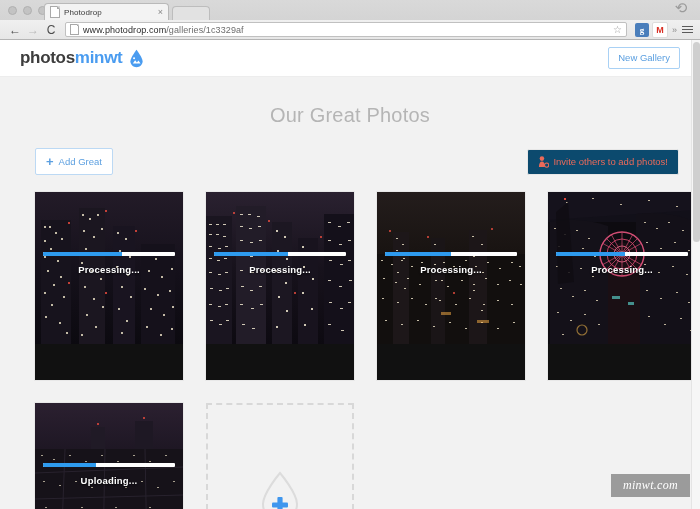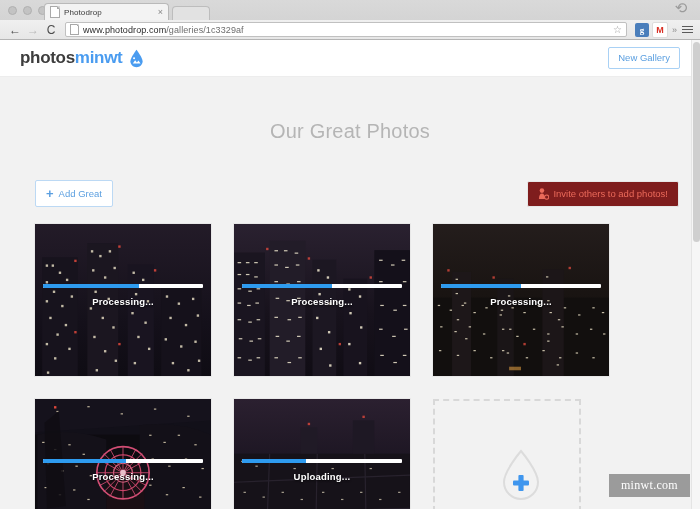--- a/index.html
+++ b/index.html
@@ -101,47 +101,47 @@
   .logo-text { font-size: 17px; font-weight: bold; letter-spacing: -.3px; }
   .logo-photo { color: #3d3d3d; }
   .logo-drop { color: #4a9cf0; }
   .droplet-logo { margin-left: 6px; width: 17px; height: 19px; }
   .btn-new-gallery {
     border: 1px solid #a9d1f5; color: #5b9fe0; background: #fff;
     font-size: 9.5px; padding: 5px 9px; border-radius: 2px; line-height: 1;
   }
   .page-title {
     text-align: center; color: #b5b5b5; font-size: 20px; font-weight: normal;
-    letter-spacing: .2px; margin: 16px; padding: 27px 0 0 0;
+    letter-spacing: .2px; margin: 0; padding: 27px 0 0 0;
   }
 
   .action-row {
     display: flex; align-items: center; justify-content: space-between;
     padding: 21px 21px 0 35px; box-sizing: border-box;
   }
   .btn-add-photos {
     border: 1px solid #bcd9f4; background: #fff; color: #5b9fe0;
     font-size: 9.5px; padding: 6px 10px; border-radius: 2px;
     display: inline-flex; align-items: center; gap: 5px; line-height: 1;
   }
   .plus-glyph { color: #5b9fe0; font-size: 13px; font-weight: bold; line-height: 1; }
   .btn-invite {
-    border: 1px solid #e7e7e7; background: #7f1d1d; color: #eb6a5a;
+    border: 1px solid #e7e7e7; background: #0c4a6e; color: #eb6a5a;
     font-size: 9.5px; padding: 6px 10px; border-radius: 2px;
     display: inline-flex; align-items: center; gap: 4px; line-height: 1;
   }
 
   
   .grid {
     display: flex; flex-wrap: wrap; gap: 23px;
     padding: 17px 0 0 35px; box-sizing: border-box; width: 700px;
   }
   .tile {
-    width: 148px; height: 152px; position: relative; overflow: hidden;
-    background: #111; flex: none; padding-left: 28px;
+    width: 148px; height: 188px; position: relative; overflow: hidden;
+    background: #111; flex: none;
   }
   .tile.photo { box-shadow: 0 0 0 1px rgba(0,0,0,.04); }
   .tile-photo-bg { position: absolute; inset: 0; }
   .overlay { position: absolute; left: 0; right: 0; top: 60px; }
   .progress-track {
     height: 4px; background: #ffffff; margin: 0 8px; position: relative;
     border-radius: 1px; overflow: hidden;
   }
   .progress-fill { position: absolute; left: 0; top: 0; bottom: 0; background: #2e9bef; }
   .status-label {
@@ -150,21 +150,21 @@
   }
   .tile.dropzone {
     background: #f2f2f2; border: 2px dashed #d8d8d8; box-sizing: border-box;
     display: flex; align-items: center; justify-content: center;
   }
 
   
   .watermark {
     position: absolute; right: 10px; bottom: 12px;
     background: rgba(120,120,120,.72); color: #fff;
-    font-size: 12px; padding: 4px 12px;
+    font-style: italic; font-size: 12px; padding: 4px 12px;
     font-family: "Liberation Serif", serif; letter-spacing: .3px;
   }
   .scrollbar-track {
     position: absolute; right: 0; top: 40px; width: 9px; height: 469px;
     background: #f6f6f6; border-left: 1px solid #e4e4e4; box-sizing: border-box;
   }
   .scrollbar-thumb {
     position: absolute; top: 2px; left: 1px; width: 7px; height: 200px;
     background: #cfcfcf; border-radius: 4px;
   }

